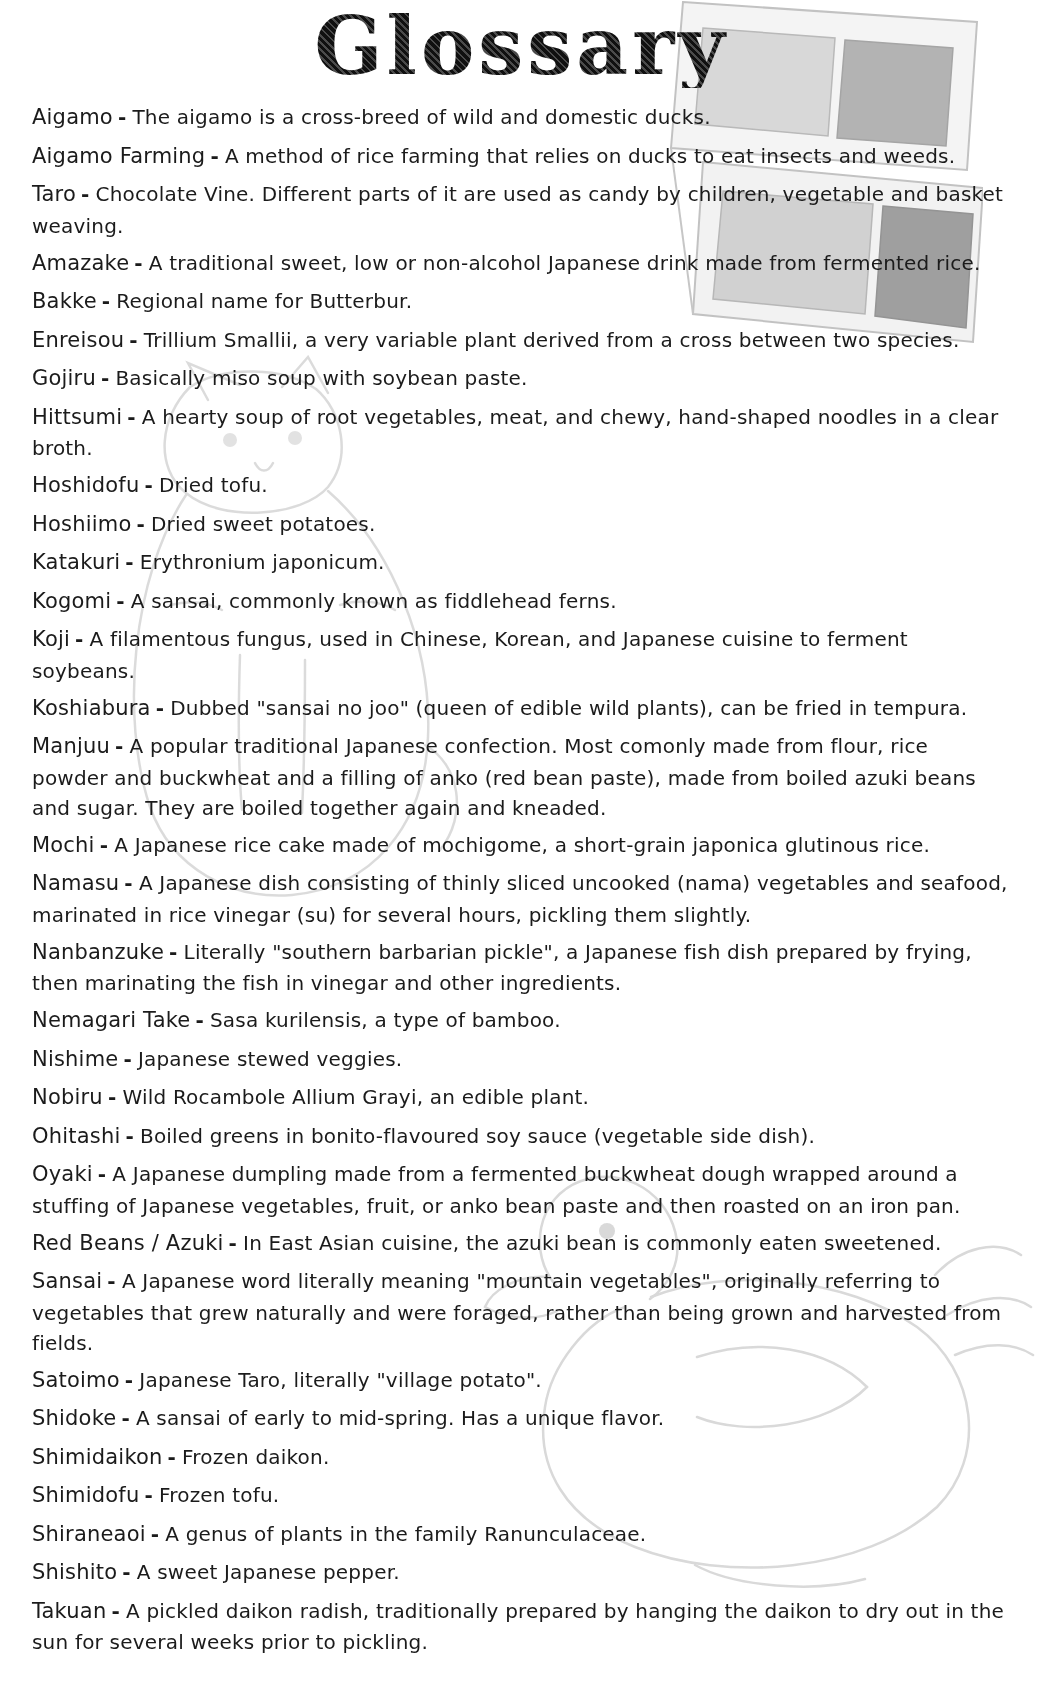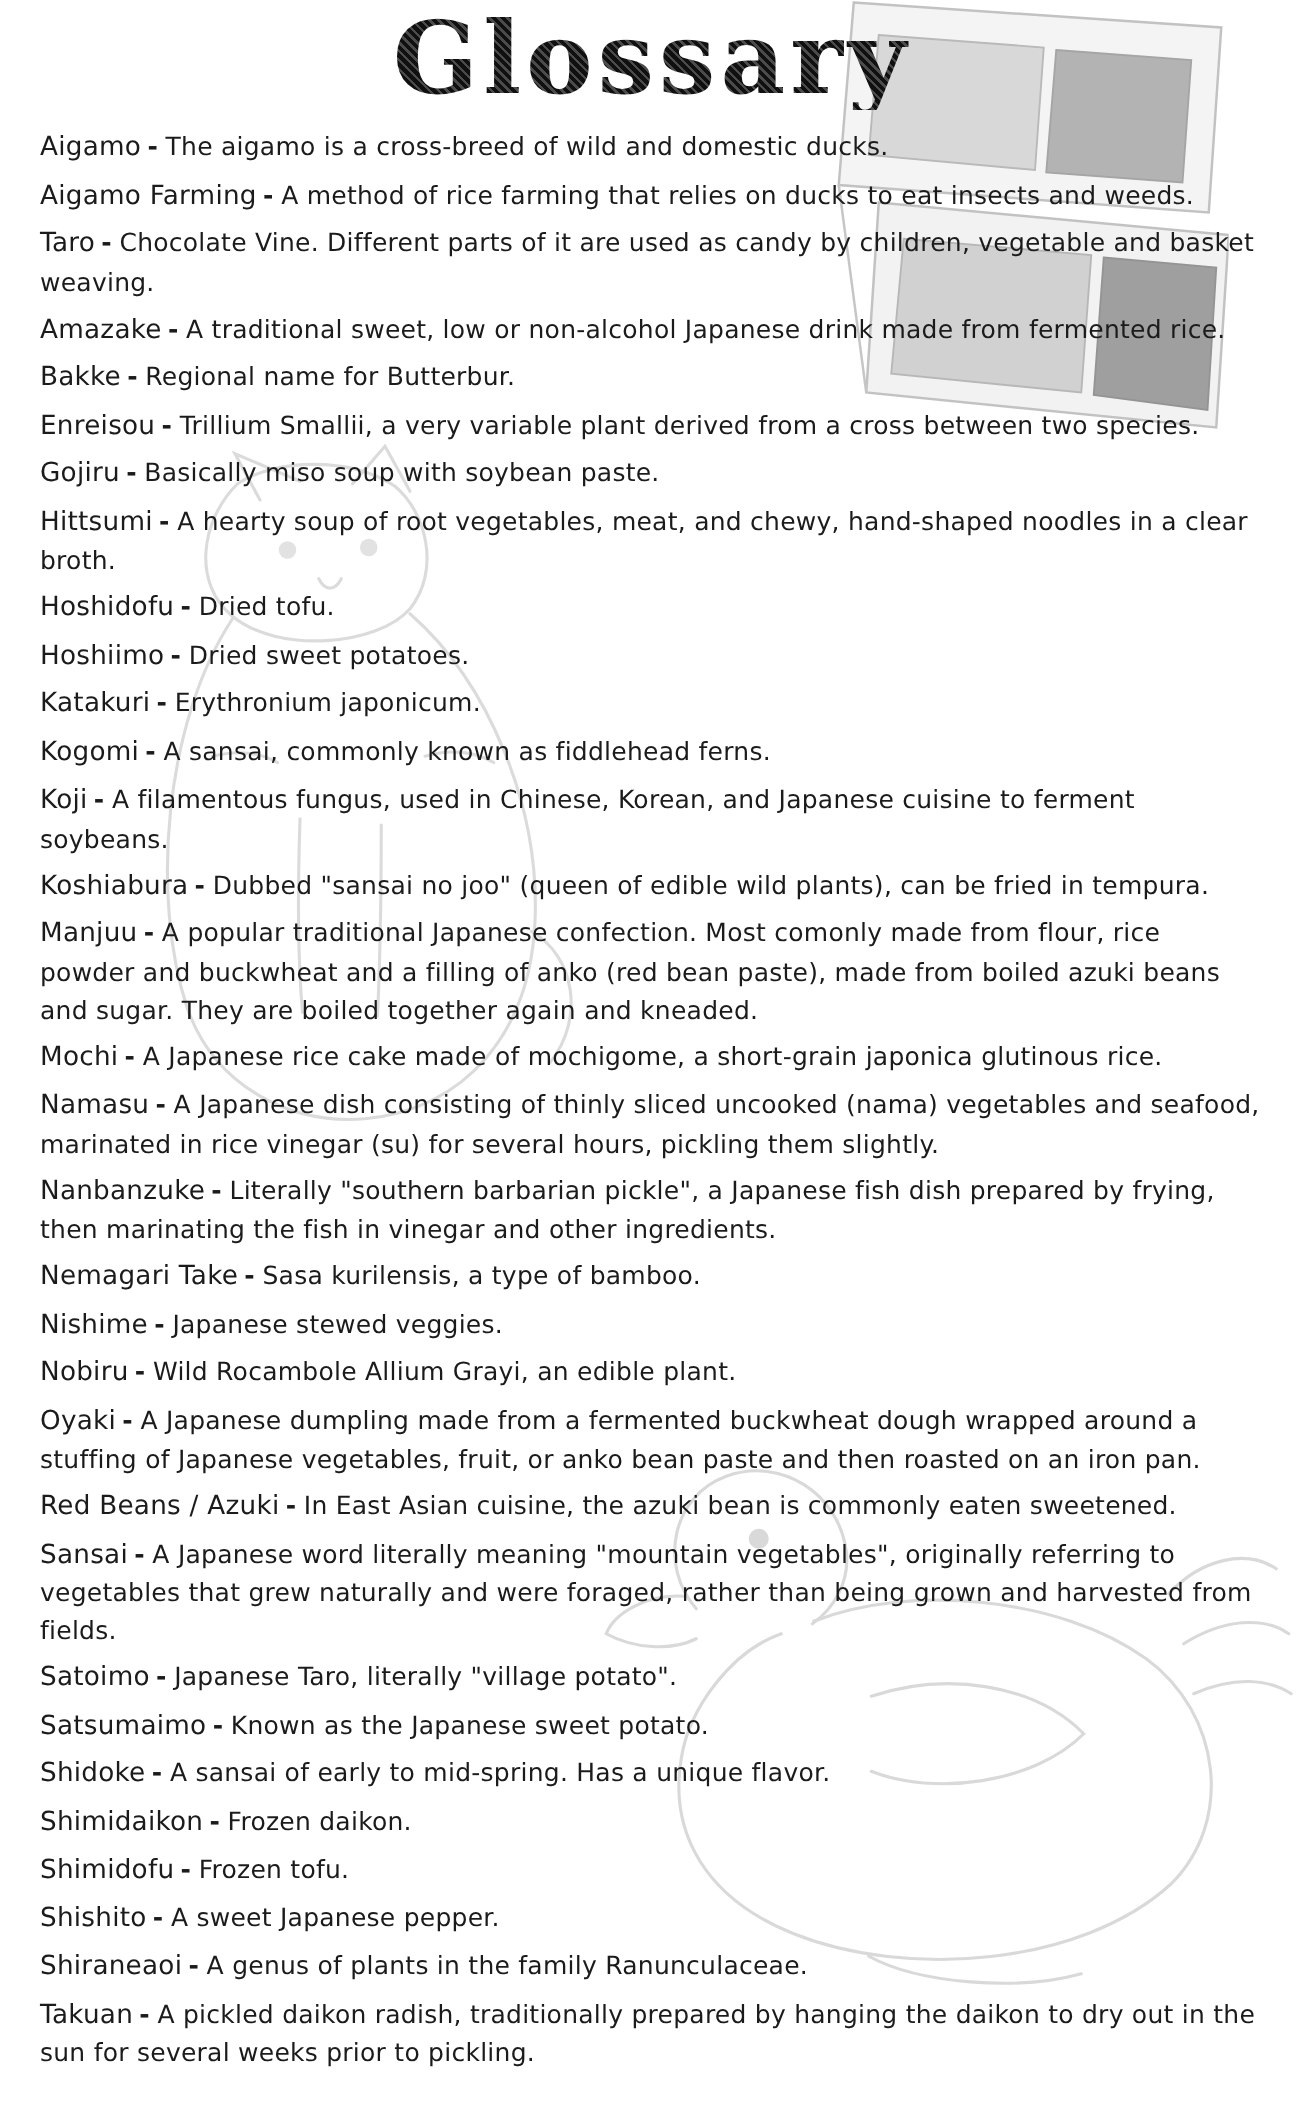--- a/index.html
+++ b/index.html
@@ -152,37 +152,37 @@
   <p class="entry"><span class="term">Namasu</span><span class="sep">-</span><span class="definition">A Japanese dish consisting of thinly sliced uncooked (nama) vegetables and seafood, marinated in rice vinegar (su) for several hours, pickling them slightly.</span></p>
 
   <p class="entry"><span class="term">Nanbanzuke</span><span class="sep">-</span><span class="definition">Literally "southern barbarian pickle", a Japanese fish dish prepared by frying, then marinating the fish in vinegar and other ingredients.</span></p>
 
   <p class="entry"><span class="term">Nemagari Take</span><span class="sep">-</span><span class="definition">Sasa kurilensis, a type of bamboo.</span></p>
 
   <p class="entry"><span class="term">Nishime</span><span class="sep">-</span><span class="definition">Japanese stewed veggies.</span></p>
 
   <p class="entry"><span class="term">Nobiru</span><span class="sep">-</span><span class="definition">Wild Rocambole Allium Grayi, an edible plant.</span></p>
 
+  <p class="entry"><span class="term">Ohitashi</span><span class="sep">-</span><span class="definition">Boiled greens in bonito-flavoured soy sauce (vegetable side dish).</span></p>
 
   <p class="entry"><span class="term">Oyaki</span><span class="sep">-</span><span class="definition">A Japanese dumpling made from a fermented buckwheat dough wrapped around a stuffing of Japanese vegetables, fruit, or anko bean paste and then roasted on an iron pan.</span></p>
 
   <p class="entry"><span class="term">Red Beans / Azuki</span><span class="sep">-</span><span class="definition">In East Asian cuisine, the azuki bean is commonly eaten sweetened.</span></p>
 
   <p class="entry"><span class="term">Sansai</span><span class="sep">-</span><span class="definition">A Japanese word literally meaning "mountain vegetables", originally referring to vegetables that grew naturally and were foraged, rather than being grown and harvested from fields.</span></p>
 
   <p class="entry"><span class="term">Satoimo</span><span class="sep">-</span><span class="definition">Japanese Taro, literally "village potato".</span></p>
 
-  <p class="entry"><span class="term">Satsumaimo</span><span class="sep">-</span><span class="definition">Known as the Japanese sweet potato.</span></p>
 
   <p class="entry"><span class="term">Shidoke</span><span class="sep">-</span><span class="definition">A sansai of early to mid-spring. Has a unique flavor.</span></p>
 
   <p class="entry"><span class="term">Shimidaikon</span><span class="sep">-</span><span class="definition">Frozen daikon.</span></p>
 
   <p class="entry"><span class="term">Shimidofu</span><span class="sep">-</span><span class="definition">Frozen tofu.</span></p>
 
+  <p class="entry"><span class="term">Shiraneaoi</span><span class="sep">-</span><span class="definition">A genus of plants in the family Ranunculaceae.</span></p>
+
   <p class="entry"><span class="term">Shishito</span><span class="sep">-</span><span class="definition">A sweet Japanese pepper.</span></p>
-
-  <p class="entry"><span class="term">Shiraneaoi</span><span class="sep">-</span><span class="definition">A genus of plants in the family Ranunculaceae.</span></p>
 
   <p class="entry"><span class="term">Takuan</span><span class="sep">-</span><span class="definition">A pickled daikon radish, traditionally prepared by hanging the daikon to dry out in the sun for several weeks prior to pickling.</span></p>
 
 </div>
 </div>
 
 </body></html>

